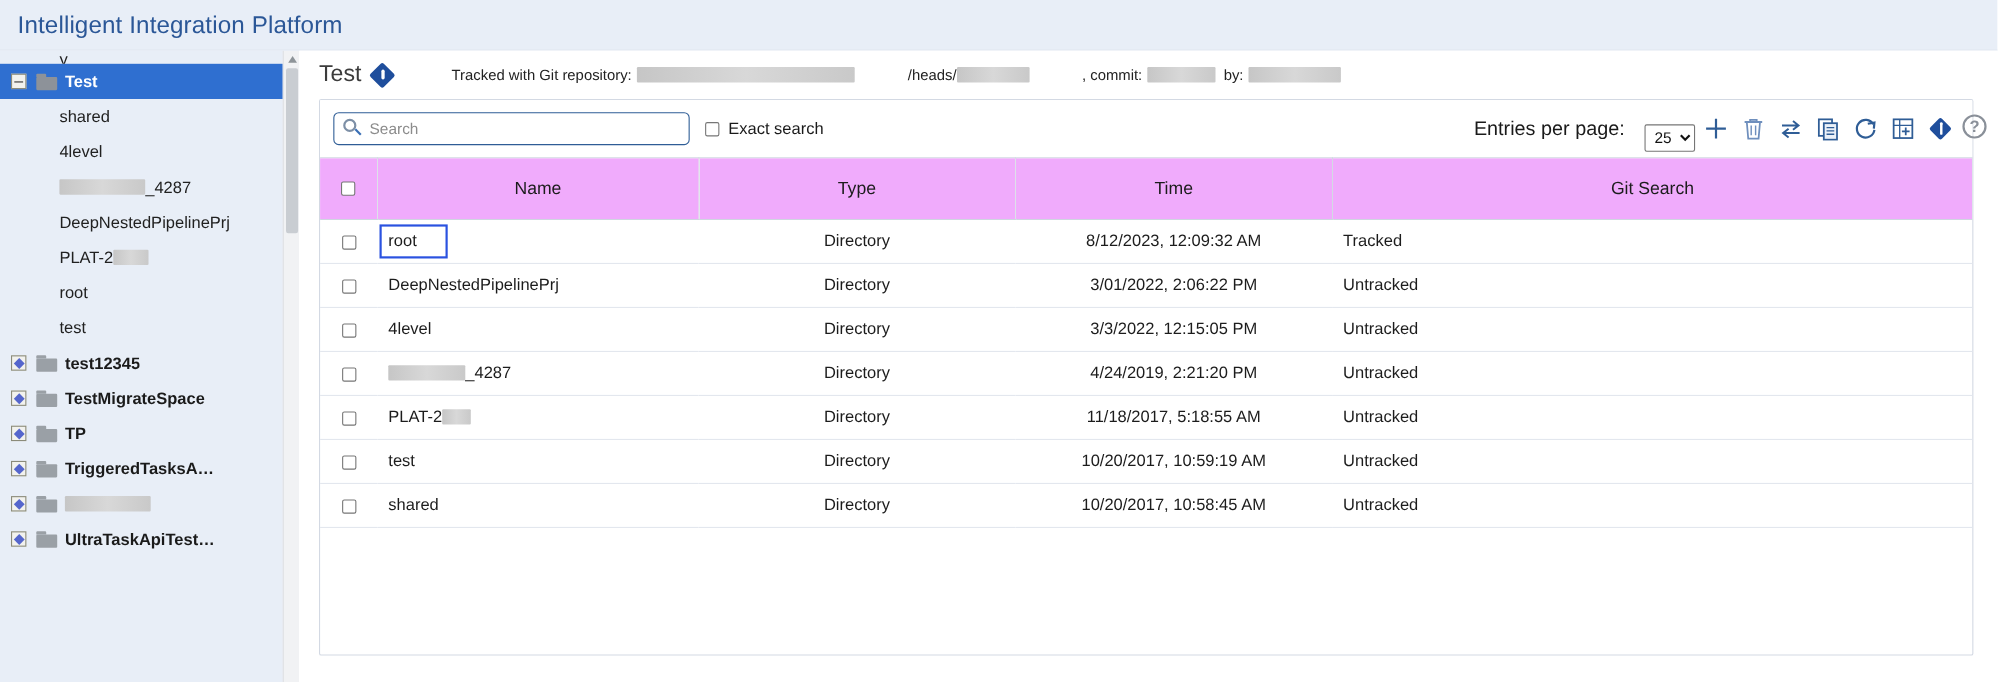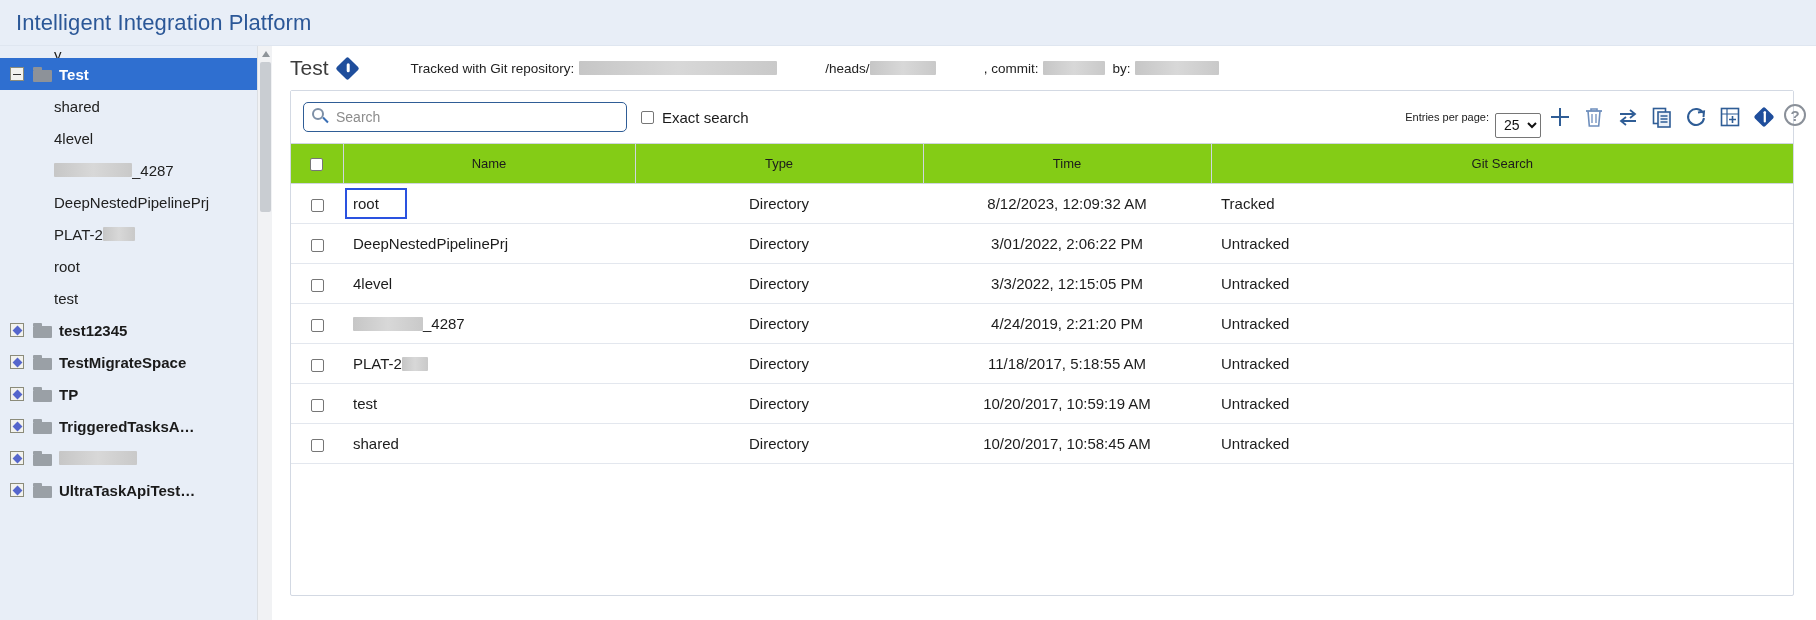--- a/index.html
+++ b/index.html
@@ -280,21 +280,21 @@
     background: #fff;
     margin-right: 8px;
     border-radius: 2px;
   }
   #toolbar-right {
     margin-left: auto;
     display: flex;
     align-items: center;
     gap: 0;
   }
-  #epp-label { font-size: 11px; color: #1a1a1a; margin-right: 6px; }
+  #epp-label { font-size: 18px; color: #1a1a1a; margin-right: 18px; }
   #epp-select {
     font-size: 14px;
     padding: 2px 4px;
     border: 1px solid #767676;
     background: #fff;
     border-radius: 2px;
     font-family: "Liberation Sans", sans-serif;
     color: #111;
     height: 25px;
     margin-top: 16px;
@@ -305,26 +305,26 @@
     display: flex;
     align-items: center;
     justify-content: center;
     color: #2f5d96;
   }
   .tb-ico svg { display: block; }
 
   
   #tbl { width: 100%; border-collapse: collapse; table-layout: fixed; }
   #tbl thead th {
-    background: #84cc16;
+    background: #f0abfc;
     border-top: 1px solid #cfd6e0;
     border-bottom: 1px solid #cfd6e0;
     border-right: 1px solid #cfd6e0;
-    height: 40px;
-    font-size: 13px;
+    height: 56px;
+    font-size: 16px;
     color: #1c1c1c;
     font-weight: normal;
     position: relative;
   }
   #tbl thead th:last-child { border-right: none; }
   .th-inner { display: flex; align-items: center; justify-content: center; position: relative; }
   .sort-icon {
     position: absolute;
     right: -62px;
     display: flex;

